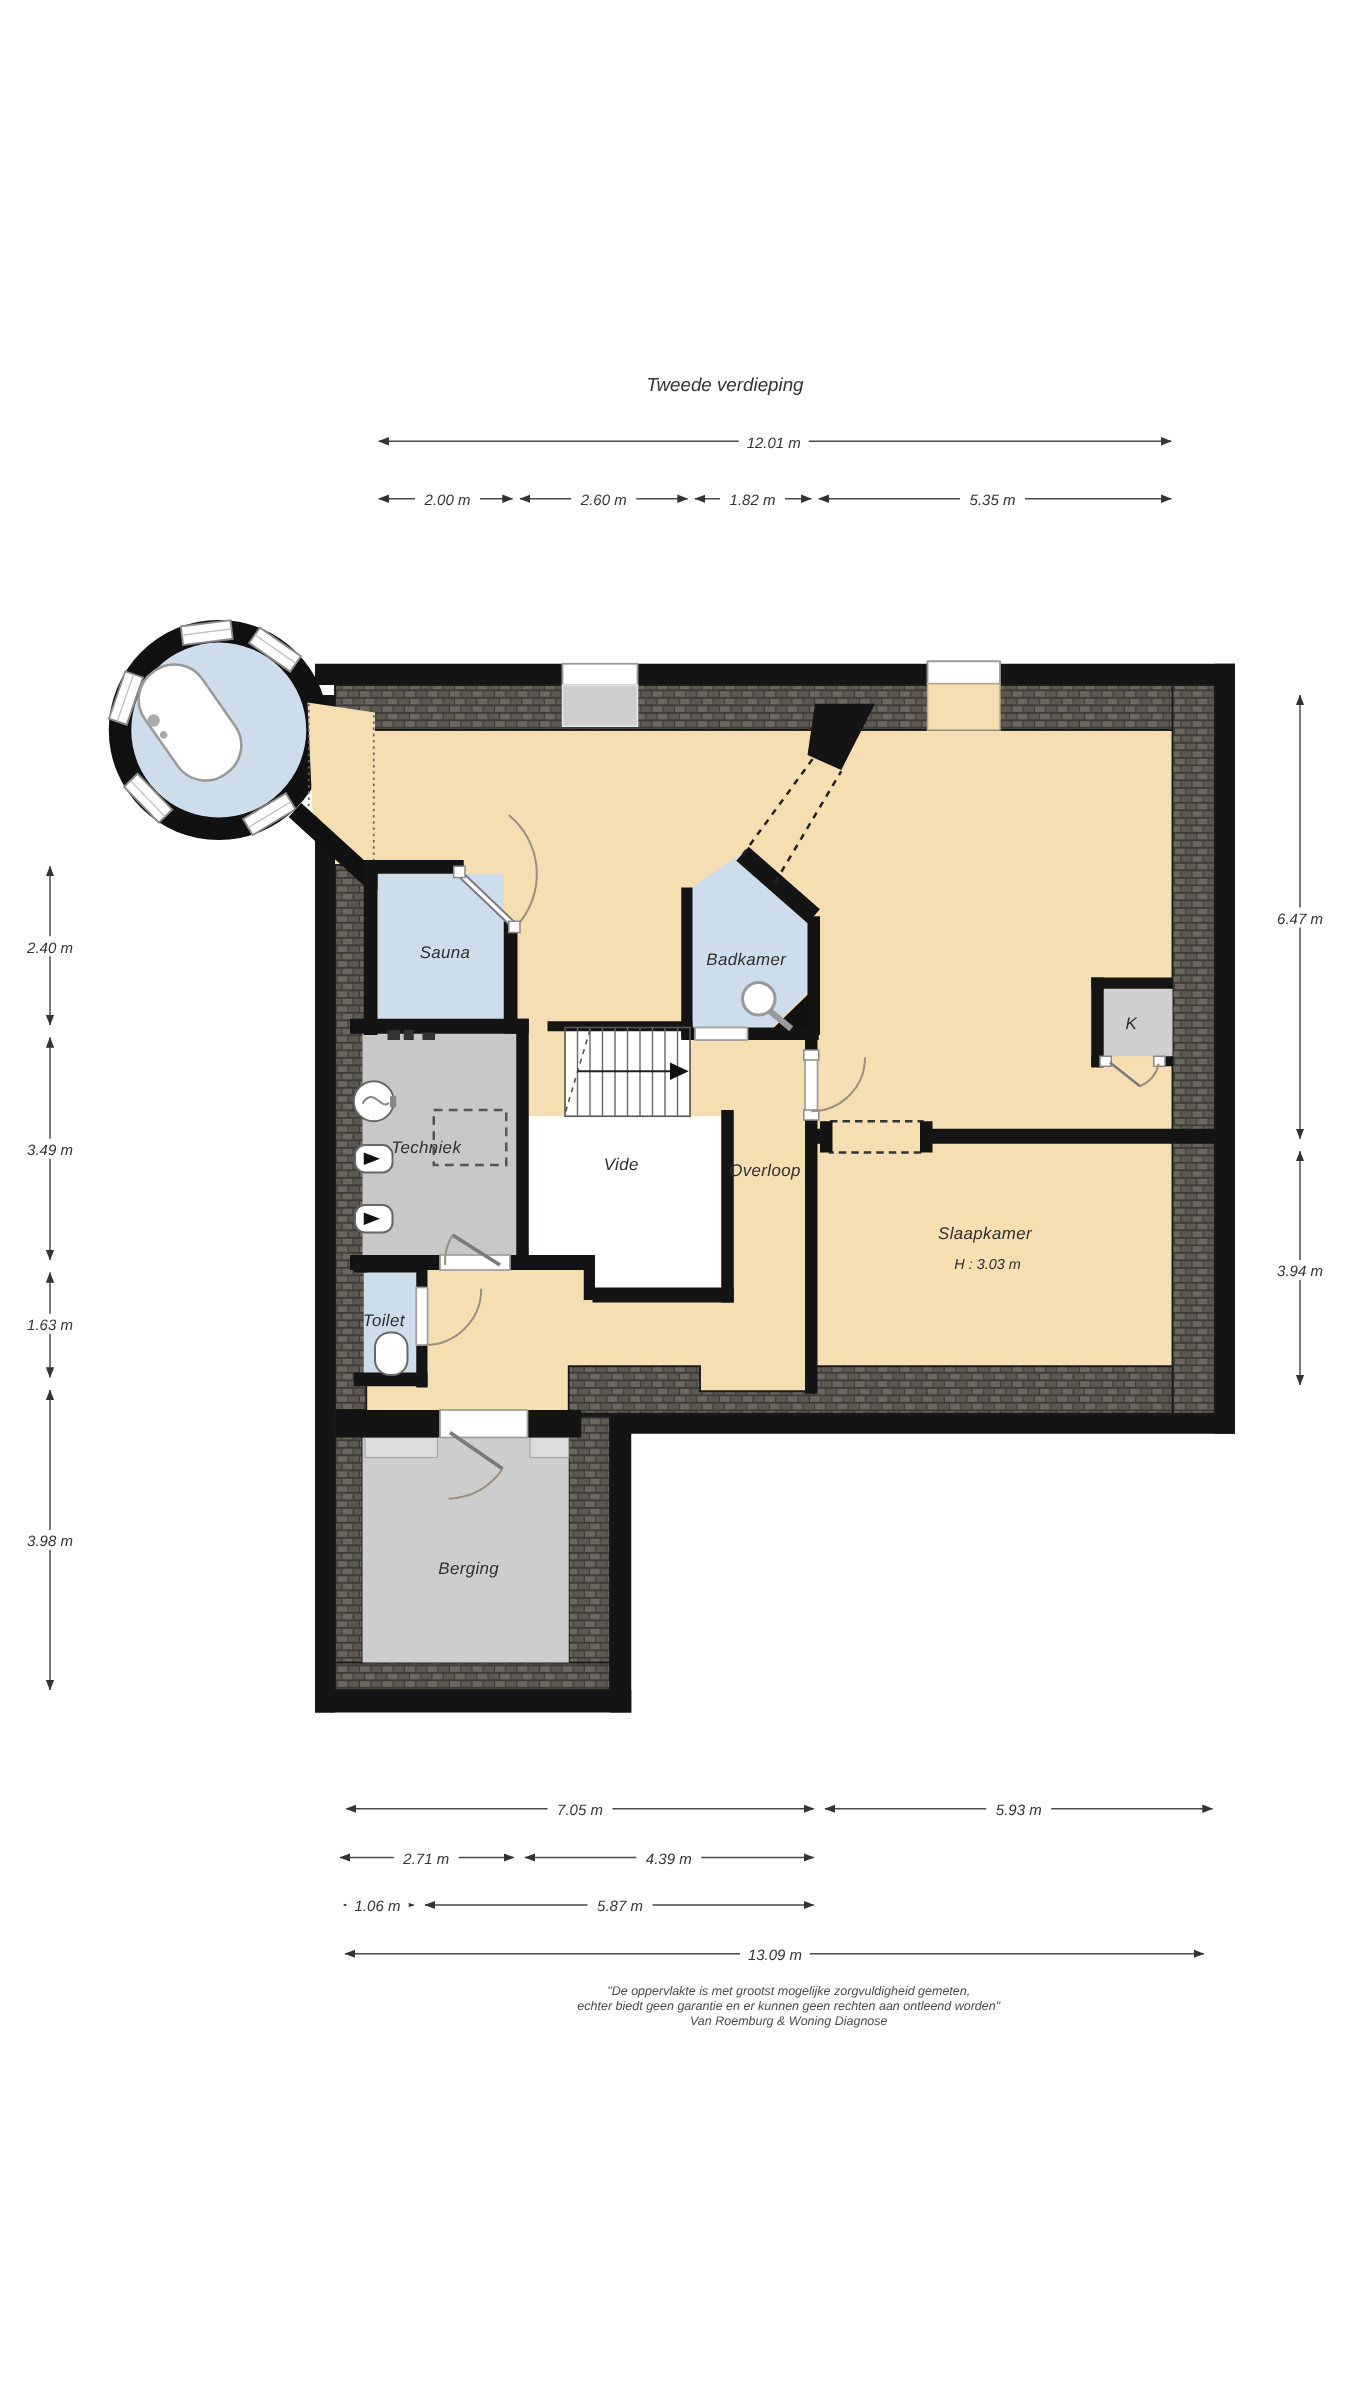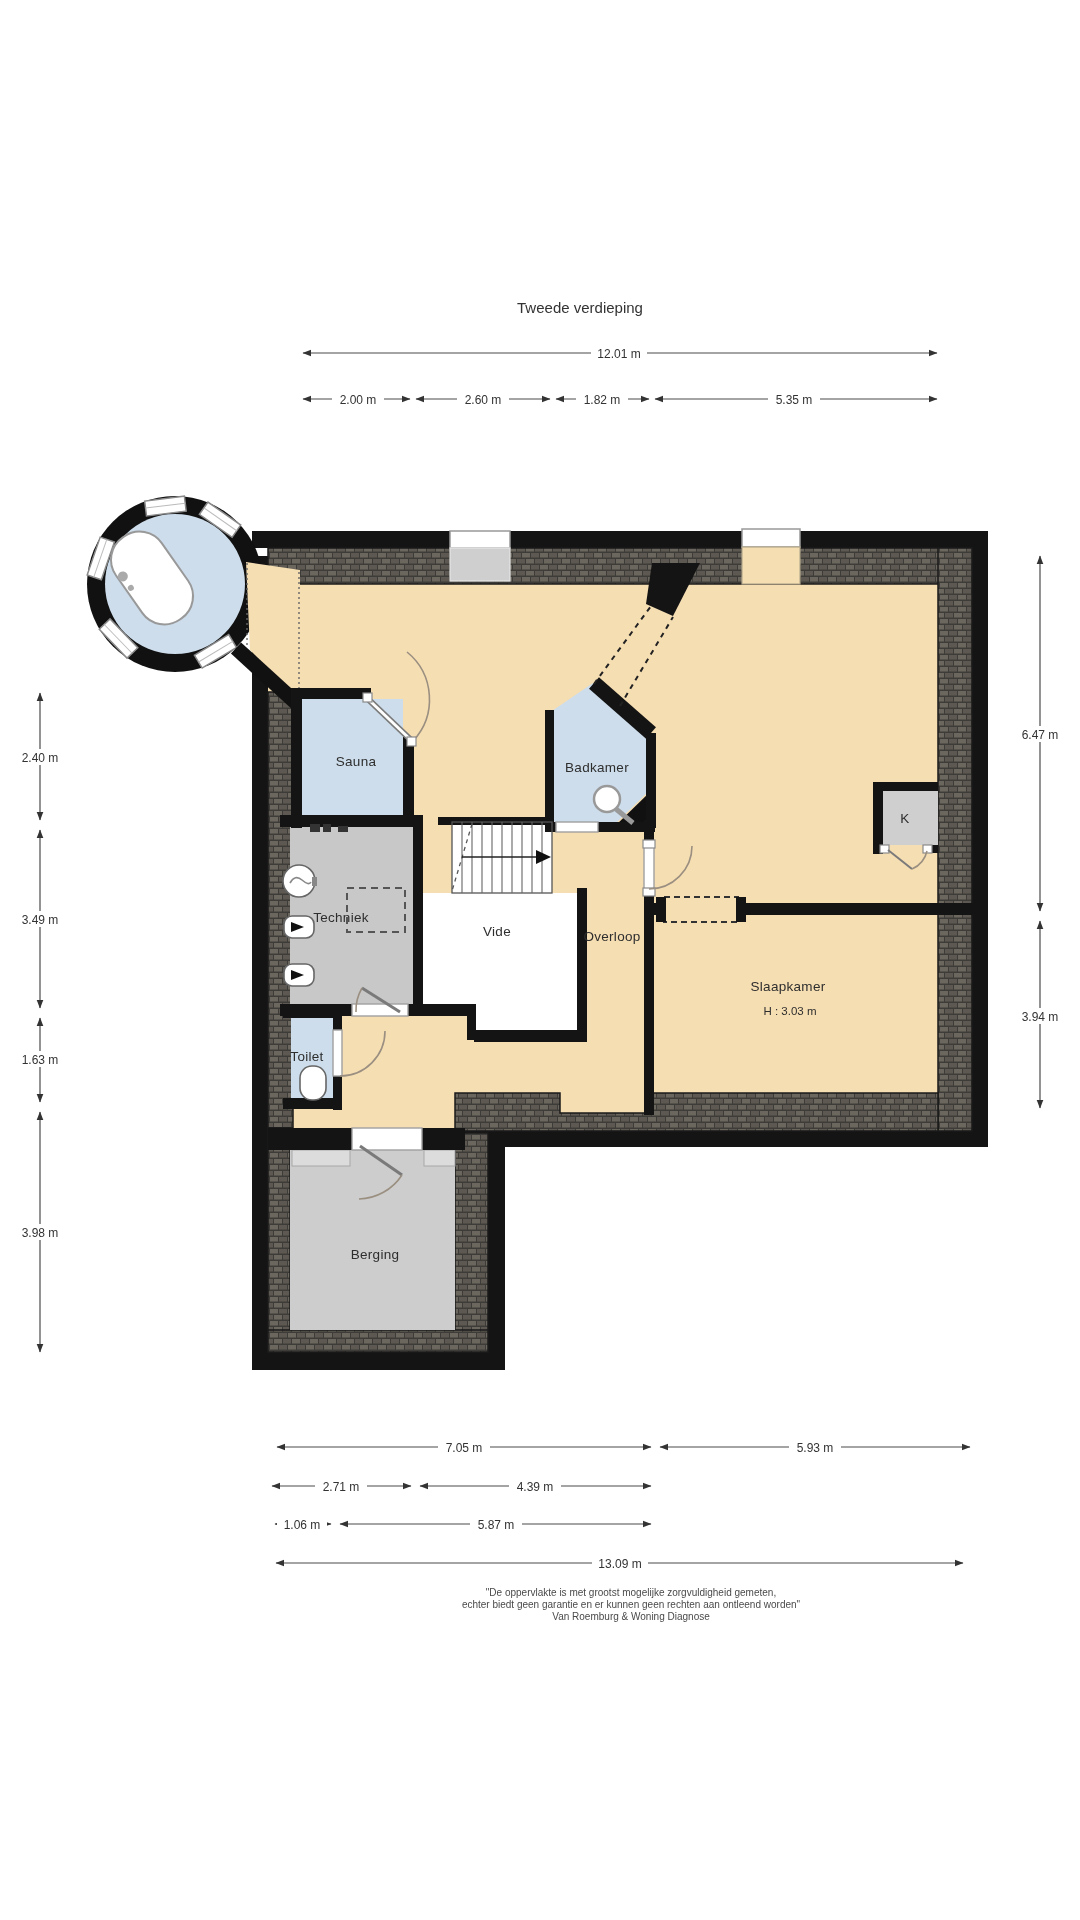--- a/index.html
+++ b/index.html
@@ -1,17 +1,17 @@
 <!DOCTYPE html>
 <html><head>
 <meta charset="utf-8">
 <style>
   html,body{margin:0;padding:0;background:#ffffff;}
   #stage{position:relative;width:1080px;height:1920px;background:#fff;overflow:hidden;
-         font-family:"Liberation Sans", sans-serif;}
+         font-family:"Liberation Sans", sans-serif;font-style:italic;}
   svg{position:absolute;left:0;top:0;}
   text{font-family:"Liberation Sans", sans-serif;fill:#2e2e2e;}
   .room-label{font-size:13.5px;letter-spacing:.3px;}
   .room-sub{font-size:11.5px;}
   .dim-text{font-size:12px;fill:#333;}
   .title-text{font-size:15px;fill:#333;}
   .disc{font-size:10px;fill:#4a4a4a;}
   .dimline{stroke:#4a4a4a;stroke-width:1.2;fill:none;}
   .lblbg{fill:#ffffff;}
   .wall{fill:#141414;}

